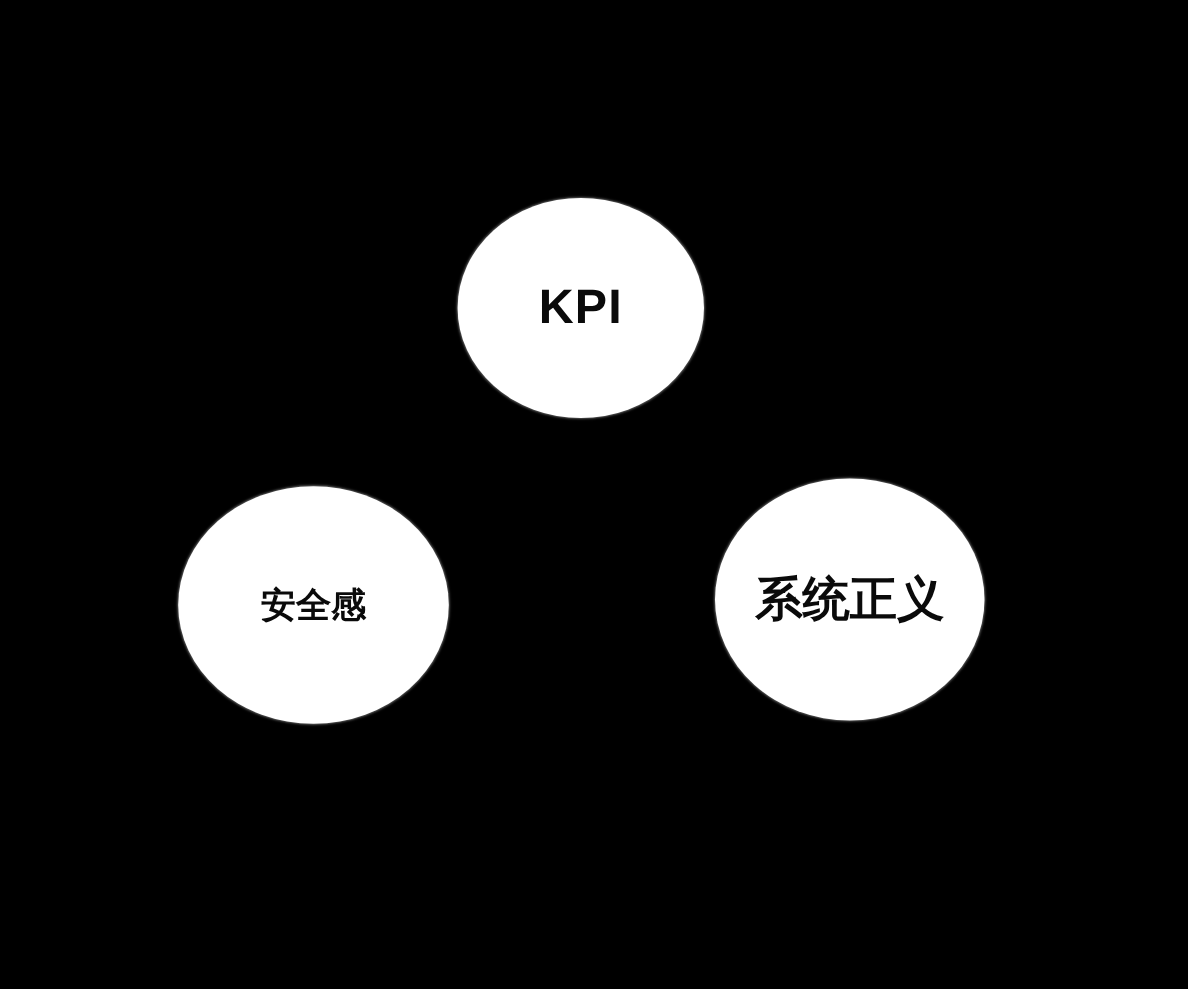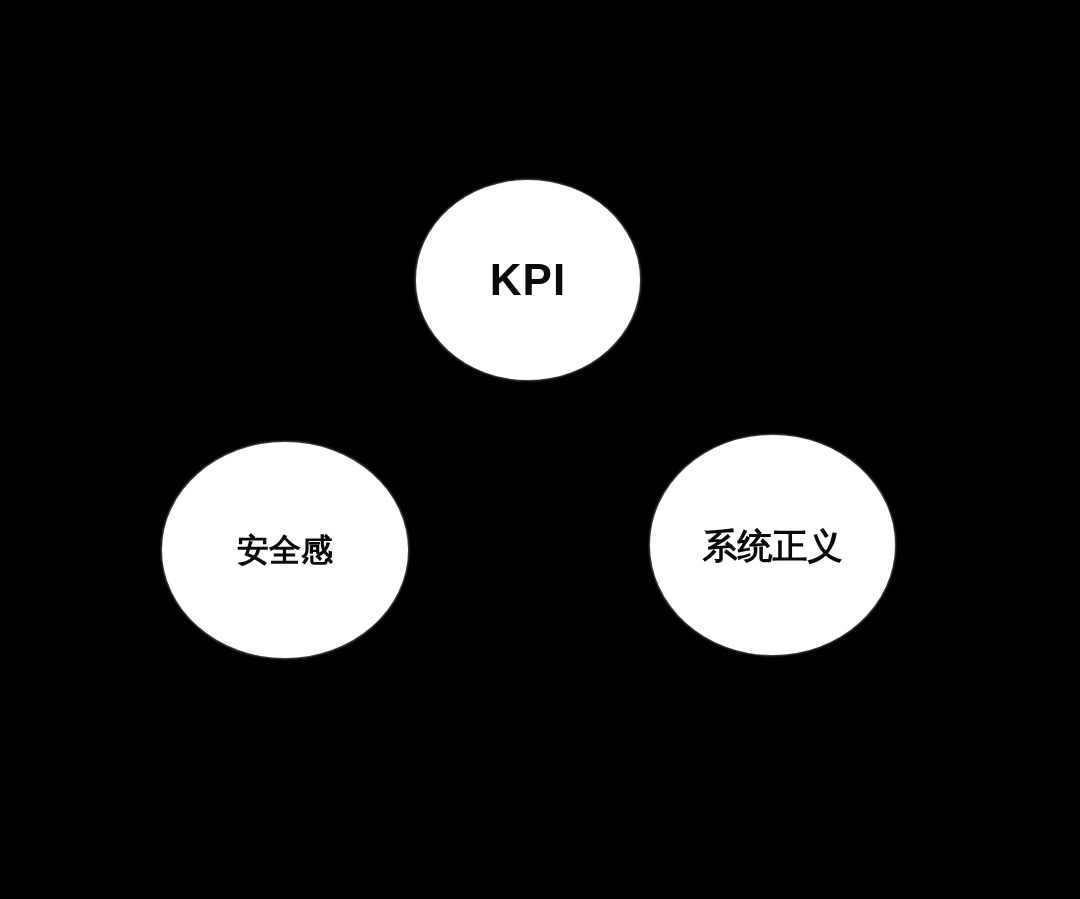--- a/index.html
+++ b/index.html
@@ -47,21 +47,21 @@
     width: 246px;
     height: 216px;
     font-size: 32px;
   }
   
   .node-justice {
     left: 650px;
     top: 435px;
     width: 245px;
     height: 220px;
-    font-size: 35px;
+    font-size: 43px;
   }
 </style>
 </head>
 <body>
 
 <div class="canvas">
 
   <div class="node node-kpi">
     <span class="label">KPI</span>
   </div>

